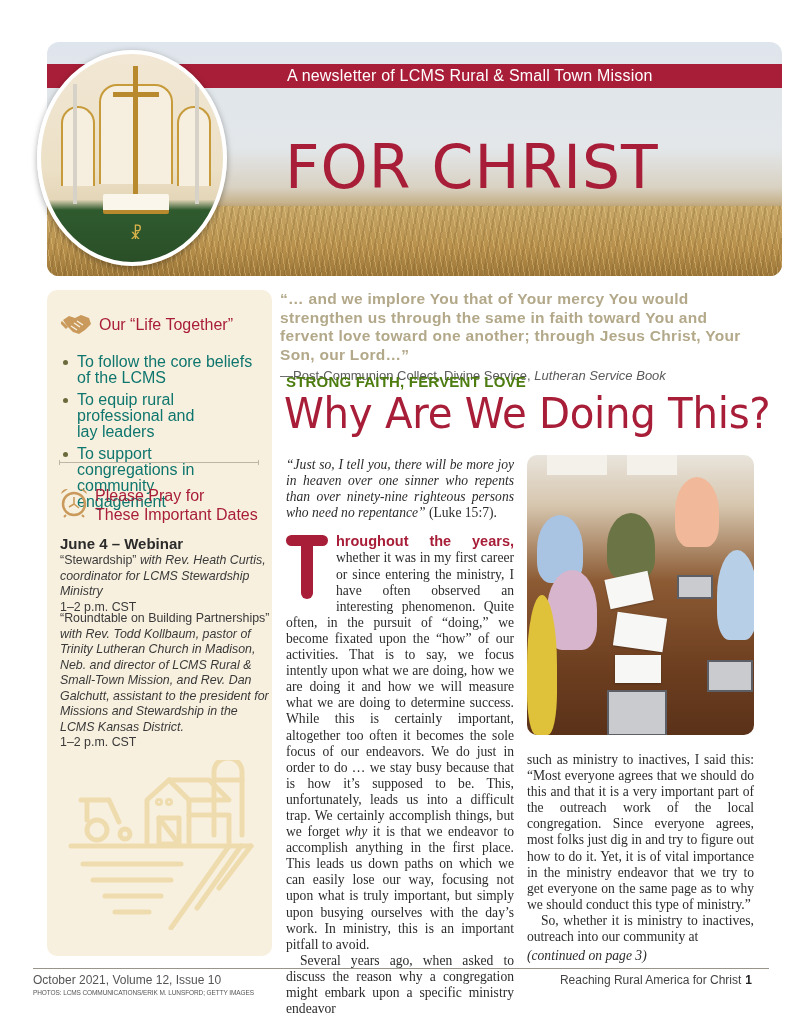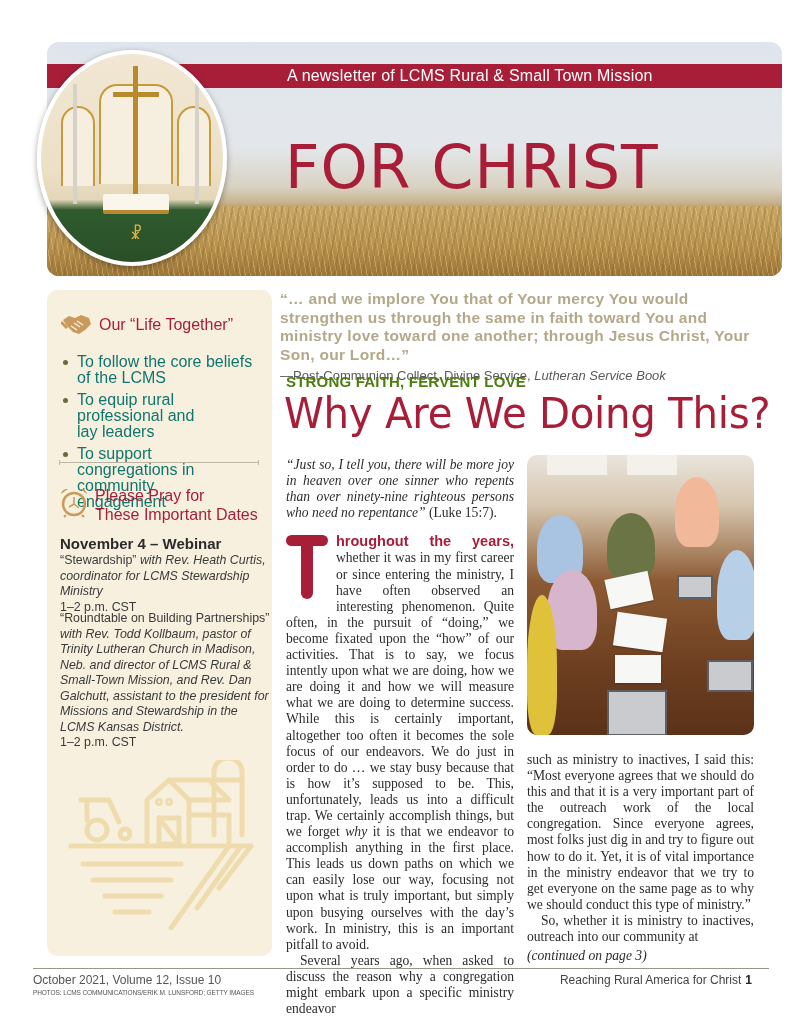--- a/index.html
+++ b/index.html
@@ -161,21 +161,21 @@
       <path d="M15 18 L15 11 M15 18 L10 21 M15 18 L20 22" stroke="#c99a5b" stroke-width="1.6"></path>
       <path d="M7 29 L5 31 M23 29 L25 31" stroke="#c99a5b" stroke-width="2"></path>
     </svg>
     <div style="margin-left:6px;">
       <div class="label">Please Pray for</div>
       <div class="label">These Important Dates</div>
     </div>
   </div>
 
   <div class="event" style="top:245px;">
-    <div class="date">November 4 – Webinar</div>
+    <div class="date">June 4 – Webinar</div>
     <div class="desc">
       <span>“Stewardship”</span>
       <i>with Rev. Heath Curtis, coordinator for LCMS Stewardship Ministry</i>
     </div>
     <div class="desc">1–2 p.m. CST</div>
   </div>
 
   <div class="event" style="top:321px;">
     <div class="desc">
       <span>“Roundtable on Building Partnerships”</span>
@@ -199,21 +199,21 @@
       <path d="M12 86 L192 86"></path>
       <path d="M24 104 L122 104 M34 120 L112 120 M46 136 L102 136 M56 152 L90 152"></path>
       <path d="M170 86 L112 168 M182 86 L138 148 M192 86 L160 128"></path>
       <circle cx="100" cy="42" r="1.5"></circle>
       <circle cx="110" cy="42" r="1.5"></circle>
     </g>
   </svg>
 </div>
 
 <div class="collect">
-  <div class="q">“… and we implore You that of Your mercy You would strengthen us through the same in faith toward You and ministry love toward one another; through Jesus Christ, Your Son, our Lord…”</div>
+  <div class="q">“… and we implore You that of Your mercy You would strengthen us through the same in faith toward You and fervent love toward one another; through Jesus Christ, Your Son, our Lord…”</div>
   <div class="src">
     <span>—Post-Communion Collect, Divine Service, </span><i>Lutheran Service Book</i>
   </div>
 </div>
 
 <div class="kicker">STRONG FAITH, FERVENT LOVE</div>
 <div class="headline">Why Are We Doing This?</div>
 
 <div class="col col1">
   <p class="verse">

